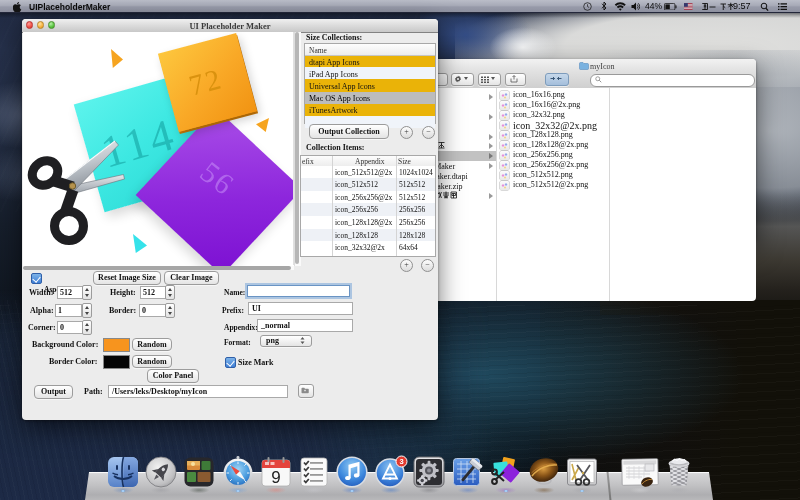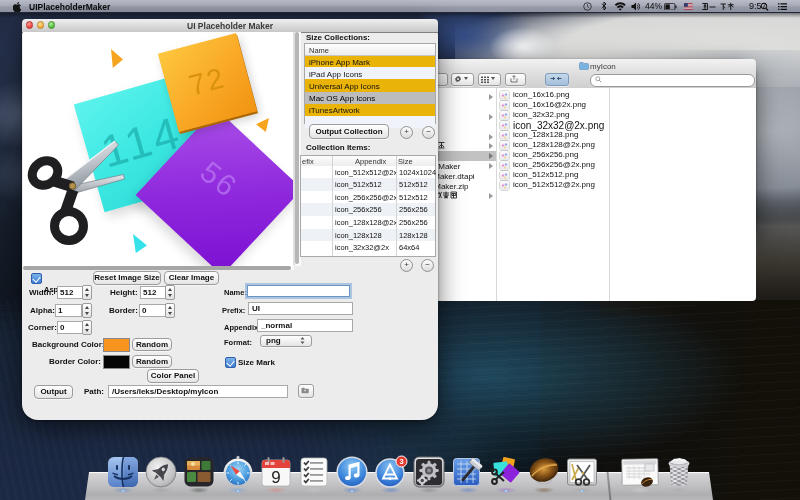--- a/index.html
+++ b/index.html
@@ -6,22 +6,22 @@
        font-family:"Liberation Sans",sans-serif;background:#10151d;}
   .abs{position:absolute;}
   
   #wall{left:0;top:0;width:800px;height:500px;}
   
   #menubar{left:0;top:0;width:800px;height:12px;
     background:linear-gradient(180deg,#babdc8 0%,#a8abb8 45%,#979aa9 58%,#8e91a0 100%);
     border-bottom:1px solid #23273a;}
   .mtxt{position:absolute;top:1px;font-size:9px;color:#0a0a0a;}
   
-  .window{position:absolute;border-radius:16px;
-    box-shadow:0 8px 26px rgba(0,0,0,0.55),0 1px 3px rgba(0,0,0,0.4);}
+  .window{position:absolute;border-radius:4px;
+    box-shadow:0 8px 26px rgba(0,0,0,0.55),0 1px 3px rgba(0,0,0,0.4);font-family:Liberation Serif, serif;}
   .titlebar{position:absolute;left:0;top:0;width:100%;
     background:linear-gradient(180deg,#f0f0f0 0%,#dcdcdc 48%,#c8c8c8 100%);
     border-bottom:1px solid #828282;border-radius:4px 4px 0 0;}
   .ttext{position:absolute;width:100%;text-align:center;color:#3a3a3a;font-weight:bold;}
   .light{position:absolute;width:5.5px;height:5.5px;border-radius:50%;top:2.2px;}
   
   .btn{position:absolute;background:linear-gradient(180deg,#ffffff 0%,#f2f2f2 50%,#e4e4e4 100%);
     border:1px solid #9c9c9c;border-radius:3px;font-size:8px;color:#111;font-weight:bold;
     text-align:center;box-shadow:0 1px 0 rgba(255,255,255,.6);}
   .field{position:absolute;background:#fff;border:1px solid #a9a9a9;font-size:8px;color:#111;font-weight:bold;}
@@ -148,21 +148,21 @@
       <path d="M2.5 3h10.5v12h-10.5 M5.5 6.5h5 M5.5 9.5h5 M8 3v12"></path>
       <path d="M17 10h12"></path>
     </g>
   </svg>
   <svg class="abs" style="left:719.5px;top:2px" width="14" height="9" viewBox="0 0 28 18">
     <g stroke="#111" stroke-width="1.8" fill="none">
       <path d="M1 4h11 M6.5 4v12 M6.5 8l4 3.5"></path>
       <path d="M15.5 5.5h12 M21.5 1.5v14.5 M21.5 5.5l-4.5 5 M21.5 5.5l5 5"></path>
     </g>
   </svg>
-  <div class="mtxt" style="left:733px;font-size:9px;padding-left:16px;">9:57</div>
+  <div class="mtxt" style="left:733px;font-size:9px;">9:57</div>
 
   <svg class="abs" style="left:760px;top:1.5px" width="9" height="10" viewBox="0 0 18 20">
     <circle cx="8" cy="8" r="5.6" fill="none" stroke="#111" stroke-width="2"></circle>
     <path d="M12 12.5l4.2 4.6" stroke="#111" stroke-width="2.4"></path>
   </svg>
 
   <svg class="abs" style="left:777.5px;top:2.5px" width="9" height="7.5" viewBox="0 0 18 15">
     <g fill="#111">
       <rect x="0" y="0.5" width="3" height="2.6"></rect>
         <rect x="5" y="0.5" width="13" height="2.6"></rect>
@@ -408,21 +408,21 @@
   <div class="abs" style="left:1px;top:247px;width:271px;height:3.5px;background:#fafafa;"></div>
   <div class="abs" style="left:1px;top:247px;width:268px;height:3.5px;background:#a6a6a6;border-radius:2px;"></div>
 
   <div class="lbl" style="left:284px;top:14px;">Size Collections:</div>
   <div class="abs" style="left:282px;top:24px;width:130px;height:79px;background:#eab308;border:0.5px solid #a8a8a8;">
     <div class="abs" style="left:0;top:0;width:130px;height:11px;border-bottom:1px solid #c6c6c6;
       background:linear-gradient(180deg,#fdfdfd,#ededed);"></div>
     <div class="abs" style="left:4px;top:1.5px;font-size:7.5px;color:#333;">Name</div>
     <div class="abs" style="left:0;top:23.2px;width:130px;height:12.2px;background:#f0f4fa;"></div>
     <div class="abs" style="left:0;top:72px;width:130px;height:12.2px;background:#f0f4fa;"></div>
-    <div class="abs" style="left:4px;top:14px;font-size:8px;color:#111;">iPhone App Mark</div>
+    <div class="abs" style="left:4px;top:14px;font-size:8px;color:#111;">dtapi App Icons</div>
     <div class="abs" style="left:4px;top:26.2px;font-size:8px;color:#111;">iPad App Icons</div>
     <div class="abs" style="left:4px;top:38.4px;font-size:8px;color:#111;">Universal App Icons</div>
     <div class="abs" style="left:0px;top:47.6px;width:130px;height:12.2px;background:#bcbcbc;"></div>
     <div class="abs" style="left:4px;top:49.8px;font-size:8px;color:#000;">Mac OS App Icons</div>
     <div class="abs" style="left:4px;top:62px;font-size:8px;color:#111;">iTunesArtwork</div>
   </div>
   <div class="btn" style="left:287px;top:105px;width:78px;height:13px;line-height:13px;border-radius:4px;">Output Collection</div>
   <div class="rbtn" style="left:378px;top:107px;">+</div>
   <div class="rbtn" style="left:400px;top:107px;">−</div>
   <div class="lbl" style="left:284px;top:124px;">Collection Items:</div>

